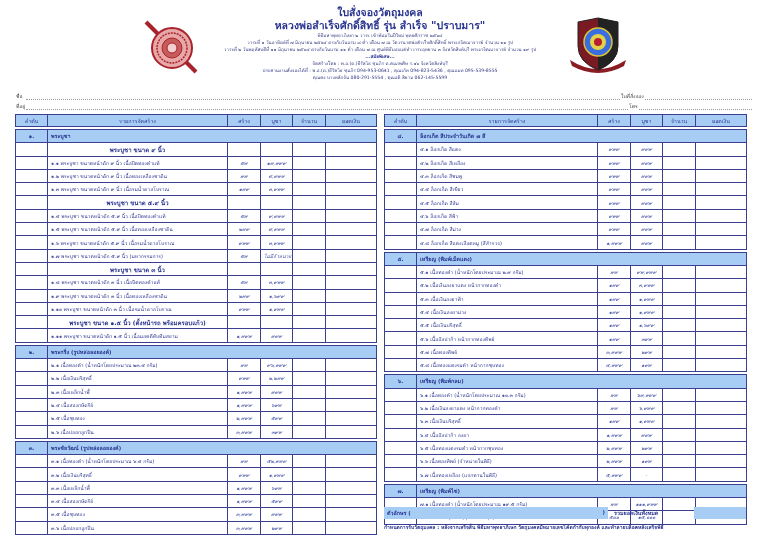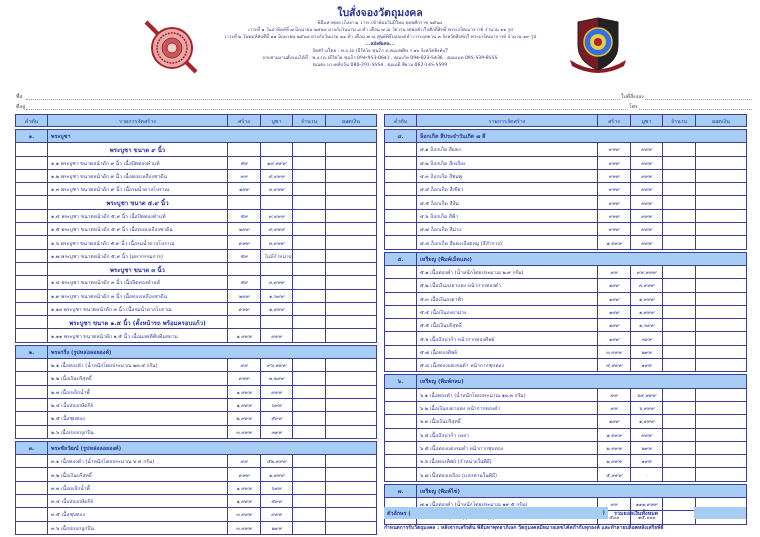--- a/index.html
+++ b/index.html
@@ -45,20 +45,21 @@
   <svg class="logo-left" viewBox="0 0 60 58">
     <line x1="6" y1="4" x2="56" y2="54" stroke="#a8242c" stroke-width="4"></line>
     <circle cx="32" cy="30" r="20" fill="#e9a8a8" stroke="#a8242c" stroke-width="2"></circle>
     <circle cx="32" cy="30" r="15" fill="none" stroke="#a8242c" stroke-width="1.5" stroke-dasharray="2 1"></circle>
     <circle cx="32" cy="30" r="10" fill="#c65b5b" stroke="#a8242c" stroke-width="1"></circle>
     <circle cx="32" cy="30" r="5" fill="#f3d0d0" stroke="#a8242c" stroke-width="1"></circle>
   </svg>
 
   <div class="head-text">
     <div class="title1">ใบสั่งจองวัตถุมงคล</div>
+    <div class="title2">หลวงพ่อสำเร็จศักดิ์สิทธิ์ รุ่น สำเร็จ "ปราบมาร"</div>
     <div class="sub">พิธีมหาพุทธาภิเษก ๒ วาระ เข้าพ้อมในปีใหม่ พุทธศักราช ๒๕๖๔</div>
     <div class="sub">วาระที่ ๑ วันอาทิตย์ที่ ๗ มิถุนายน ๒๕๖๔ ตรงกับวันแรม ๘ ค่ำ เดือน ๗ ณ วัดวรนาดพ่อสำเร็จศักดิ์สิทธิ์ พระเกจิคณาจารย์ จำนวน ๑๑ รูป</div>
     <div class="sub">วาระที่ ๒ วันพฤหัสบดีที่ ๑๑ มิถุนายน ๒๕๖๔ ตรงกับวันแรม ๑๑ ค่ำ เดือน ๗ ณ ศูนย์พิธีมอบแด่ทำวาระอุทยาน ๓ จังหวัดสิงห์บุรี พระเกจิคณาจารย์ จำนวน ๑๙ รูป</div>
     <div class="sub b">...สมัยพิเศษ...</div>
     <div class="sub">จัดสร้างโดย : พ.อ.(ต.)ธีรัลวิธ ชุมภิร ต.คมภพศิษ ร.๑๖ จังหวัดสิงห์บุรี</div>
     <div class="sub">ประสานงานสั่งจองได้ที่ : พ.อ.(ต.)ธีรัลวิธ ชุมภิร 094-953-0641 , คุณเก้ท 094-823-5436 , คุณแมท 095-539-8555</div>
     <div class="sub">คุณคง บางหลักจัน 080-291-5554 , คุณอดิ สิยาม 062-145-5599</div>
   </div>
 
   <svg class="logo-right" viewBox="0 0 64 62">

